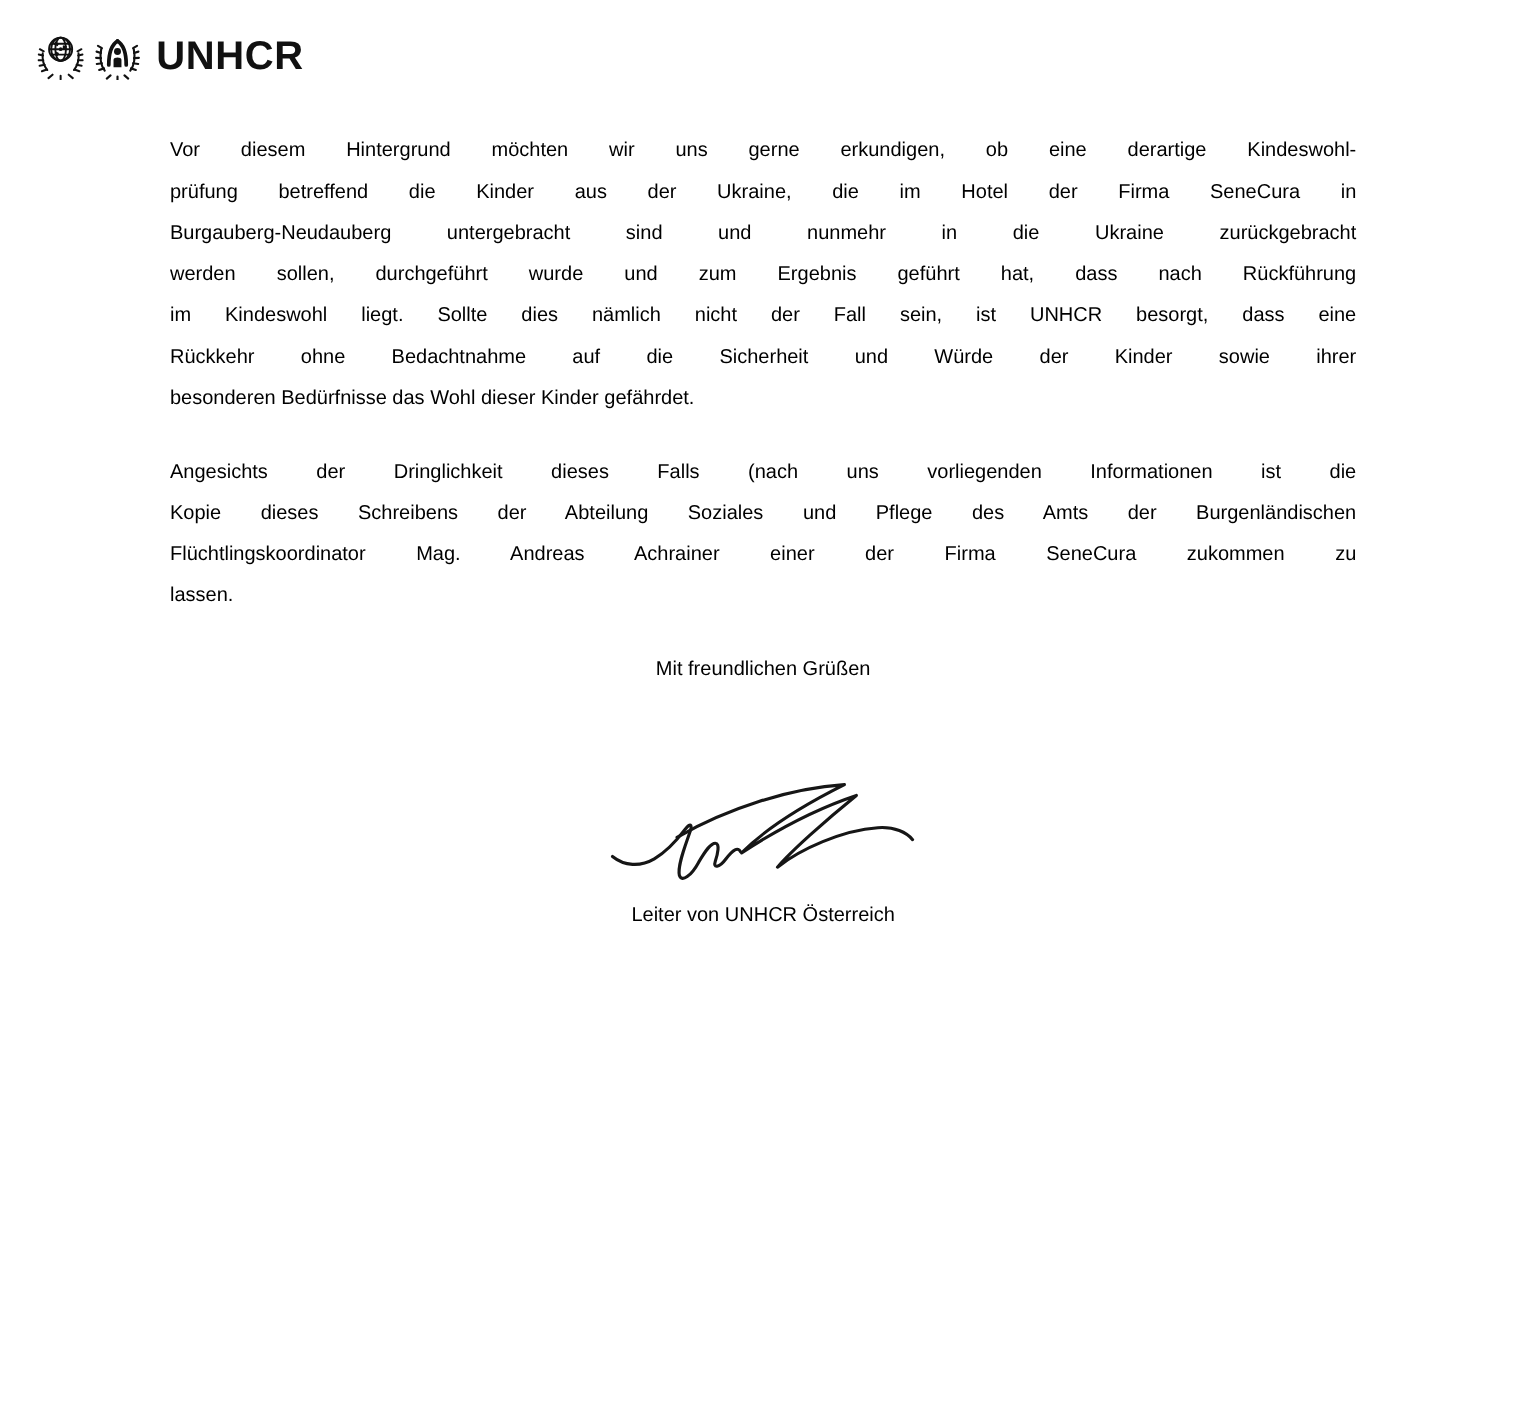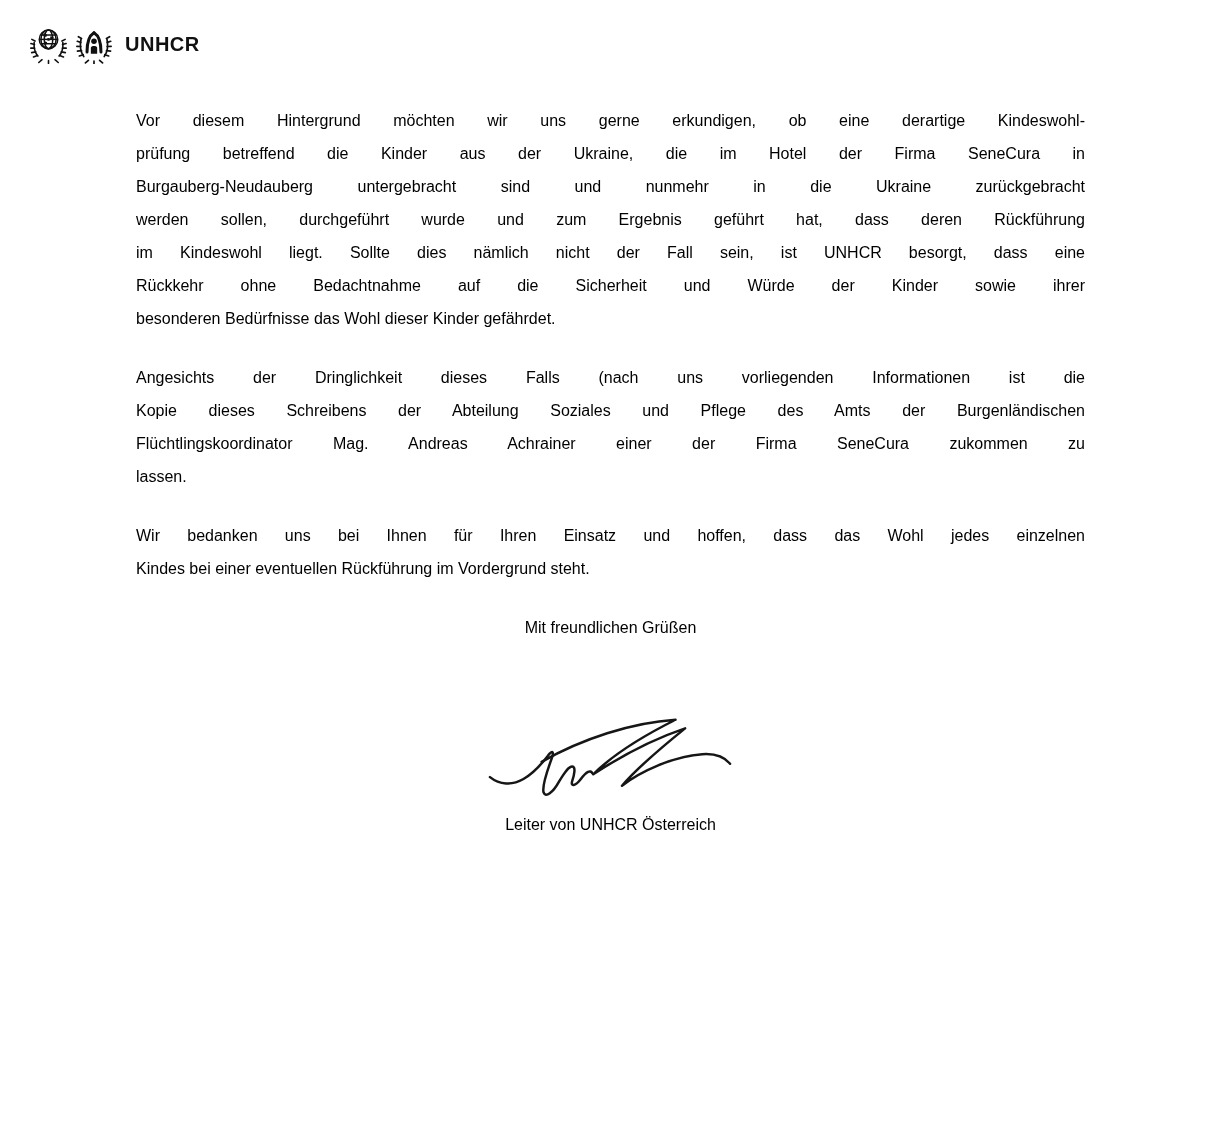--- a/index.html
+++ b/index.html
@@ -12,21 +12,21 @@
     overflow:hidden;
   }
   
   .logo {
     position:absolute; left:30px; top:24px;
     display:flex; align-items:center; gap:7px;
   }
   .logo svg { display:block; }
   .logo-text {
     font-weight:bold;
-    font-size:20px;
+    font-size:32px;
     letter-spacing:0.5px;
     color:#111;
     margin-left:4px;
     line-height:1;
   }
   
   .content {
     position:absolute;
     left:136px; top:104px;
     width:949px;
@@ -96,37 +96,33 @@
     </span>
     <span class="logo-text">UNHCR</span>
   </div>
 
   <div class="content">
 
     <div class="para">
       <div class="jline">Vor diesem Hintergrund möchten wir uns gerne erkundigen, ob eine derartige Kindeswohl-</div>
       <div class="jline">prüfung betreffend die Kinder aus der Ukraine, die im Hotel der Firma SeneCura in</div>
       <div class="jline">Burgauberg-Neudauberg untergebracht sind und nunmehr in die Ukraine zurückgebracht</div>
-      <div class="jline">werden sollen, durchgeführt wurde und zum Ergebnis geführt hat, dass deren Rückführung</div>
+      <div class="jline">werden sollen, durchgeführt wurde und zum Ergebnis geführt hat, dass nach Rückführung</div>
       <div class="jline">im Kindeswohl liegt. Sollte dies nämlich nicht der Fall sein, ist UNHCR besorgt, dass eine</div>
       <div class="jline">Rückkehr ohne Bedachtnahme auf die Sicherheit und Würde der Kinder sowie ihrer</div>
       <div class="jline last">besonderen Bedürfnisse das Wohl dieser Kinder gefährdet.</div>
     </div>
 
     <div class="para">
       <div class="jline">Angesichts der Dringlichkeit dieses Falls (nach uns vorliegenden Informationen ist die</div>
       <div class="jline">Kopie dieses Schreibens der Abteilung Soziales und Pflege des Amts der Burgenländischen</div>
       <div class="jline">Flüchtlingskoordinator Mag. Andreas Achrainer einer der Firma SeneCura zukommen zu</div>
       <div class="jline last">lassen.</div>
     </div>
 
-    <div class="para">
-      <div class="jline">Wir bedanken uns bei Ihnen für Ihren Einsatz und hoffen, dass das Wohl jedes einzelnen</div>
-      <div class="jline last">Kindes bei einer eventuellen Rückführung im Vordergrund steht.</div>
-    </div>
 
     <div class="closing">Mit freundlichen Grüßen</div>
 
     <div class="sig-wrap">
       <svg viewBox="0 0 260 92" fill="none">
         <g stroke="#161616" stroke-width="2.6" stroke-linecap="round" stroke-linejoin="round">
           <path d="M4,66 C14,74 27,75 39,68 C51,61 59,51 65,43 C69,38 71,39 69,45 C65,57 58,74 60,82 C62,88 70,82 76,71 C82,61 86,55 90,55 C94,55 92,64 90,70 C88,76 93,76 99,68 C105,60 109,58 111,62"></path>
           <path d="M58,50 C100,26 152,9 198,6 C162,24 131,44 112,63 C135,48 169,28 208,15 C182,36 153,62 142,75 C161,60 196,44 226,42 C240,41 250,46 255,52"></path>
         </g>
       </svg>

